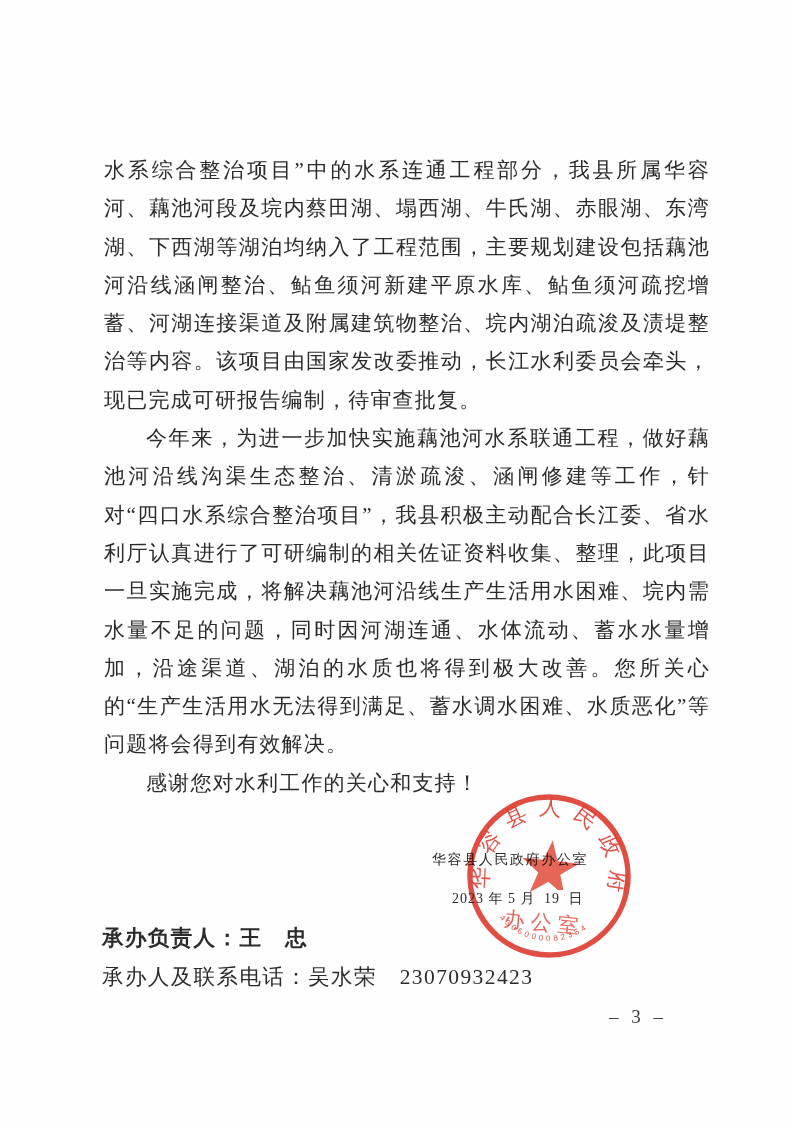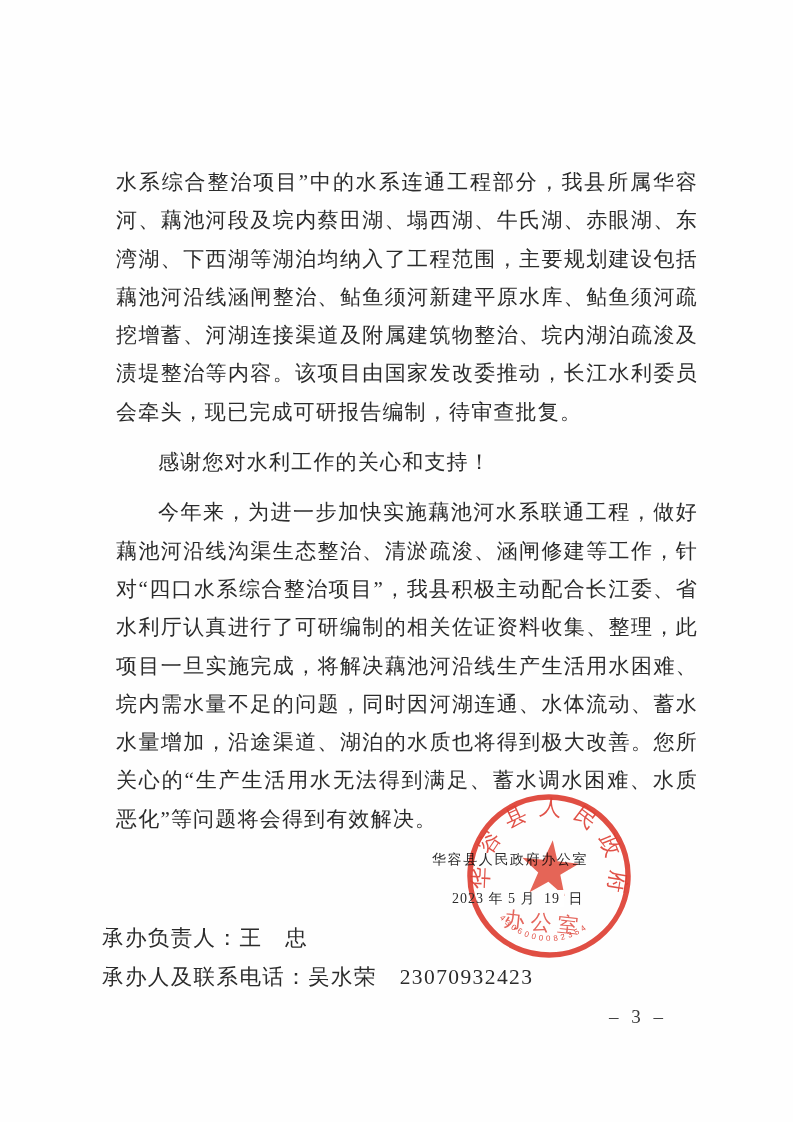--- a/index.html
+++ b/index.html
@@ -21,21 +21,21 @@
     left: 104px;
     top: 151px;
     width: 606px;
     font-size: 21px;
     line-height: 38.3px;
     letter-spacing: 1.2px;
     text-align: justify;
     text-align-last: left;
     z-index: 1;
   }
-  .body-text p { margin: 12px; padding: 0; }
+  .body-text p { margin: 0; padding: 0; }
   .body-text p.indent { text-indent: 2em; }
 
   .office {
     position: absolute;
     left: 432px;
     top: 851px;
     font-size: 14px;
     letter-spacing: 1.6px;
     z-index: 1;
     white-space: nowrap;
@@ -69,43 +69,43 @@
   .seal svg { width: 100%; height: 100%; }
 
   .footer-line {
     position: absolute;
     left: 102px;
     font-size: 21.5px;
     letter-spacing: 1.4px;
     z-index: 1;
     white-space: nowrap;
   }
-  .footer-line.l1 { top: 923px; }
+  .footer-line.l1 { top: 923px; font-weight: bold; }
   .footer-line.l2 { top: 962px; }
 
   .page-num {
     position: absolute;
     left: 609px;
     top: 1006px;
     font-size: 19px;
     letter-spacing: 4px;
     color: #3a3a3a;
     z-index: 1;
     white-space: nowrap;
   }
 </style>
 </head>
 <body>
 
 <div class="page">
 
   <div class="body-text">
     <p>水系综合整治项目”中的水系连通工程部分，我县所属华容河、藕池河段及垸内蔡田湖、塌西湖、牛氏湖、赤眼湖、东湾湖、下西湖等湖泊均纳入了工程范围，主要规划建设包括藕池河沿线涵闸整治、鲇鱼须河新建平原水库、鲇鱼须河疏挖增蓄、河湖连接渠道及附属建筑物整治、垸内湖泊疏浚及渍堤整治等内容。该项目由国家发改委推动，长江水利委员会牵头，现已完成可研报告编制，待审查批复。</p>
+    <p class="indent">今年来，为进一步加快实施藕池河水系联通工程，做好藕池河沿线沟渠生态整治、清淤疏浚、涵闸修建等工作，针对“四口水系综合整治项目”，我县积极主动配合长江委、省水利厅认真进行了可研编制的相关佐证资料收集、整理，此项目一旦实施完成，将解决藕池河沿线生产生活用水困难、垸内需水量不足的问题，同时因河湖连通、水体流动、蓄水水量增加，沿途渠道、湖泊的水质也将得到极大改善。您所关心的“生产生活用水无法得到满足、蓄水调水困难、水质恶化”等问题将会得到有效解决。</p>
     <p class="indent">感谢您对水利工作的关心和支持！</p>
-    <p class="indent">今年来，为进一步加快实施藕池河水系联通工程，做好藕池河沿线沟渠生态整治、清淤疏浚、涵闸修建等工作，针对“四口水系综合整治项目”，我县积极主动配合长江委、省水利厅认真进行了可研编制的相关佐证资料收集、整理，此项目一旦实施完成，将解决藕池河沿线生产生活用水困难、垸内需水量不足的问题，同时因河湖连通、水体流动、蓄水水量增加，沿途渠道、湖泊的水质也将得到极大改善。您所关心的“生产生活用水无法得到满足、蓄水调水困难、水质恶化”等问题将会得到有效解决。</p>
   </div>
 
   <div class="office">华容县人民政府办公室</div>
 
   <div class="date"><span>2023 年 5 月</span> <span class="day-patch">19</span> <span>日</span></div>
 
   <div class="seal">
     <svg viewBox="0 0 170 170" xmlns="http://www.w3.org/2000/svg">
       <defs>
         <path id="arc-top" d="M 29.6 110.4 A 61 61 0 1 1 140.4 110.4" fill="none"></path>

